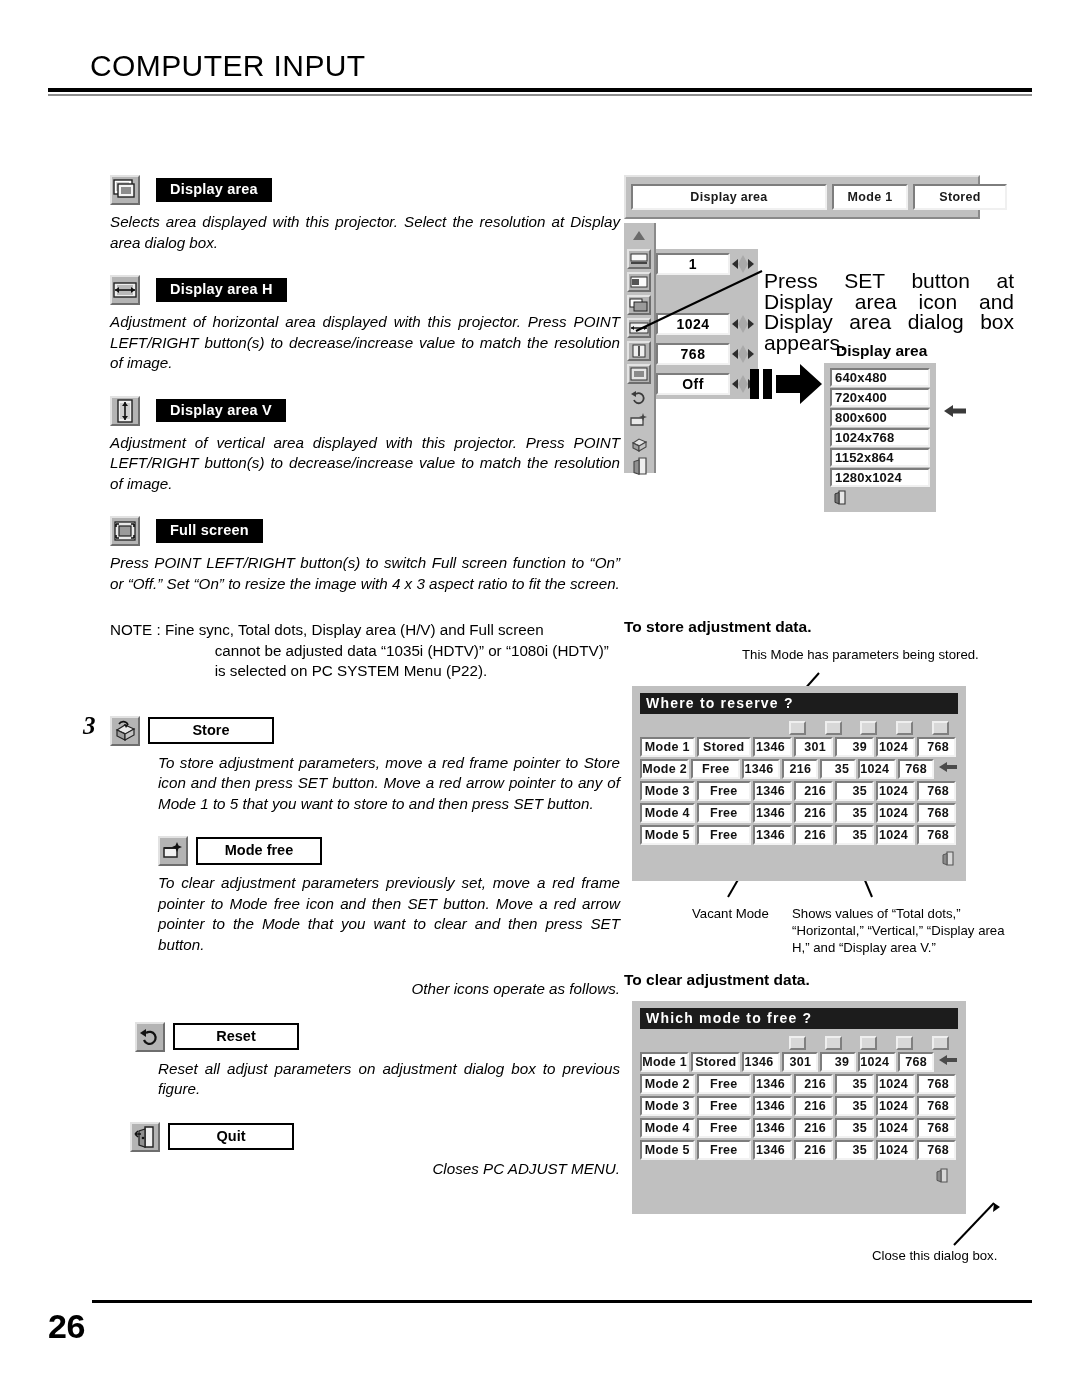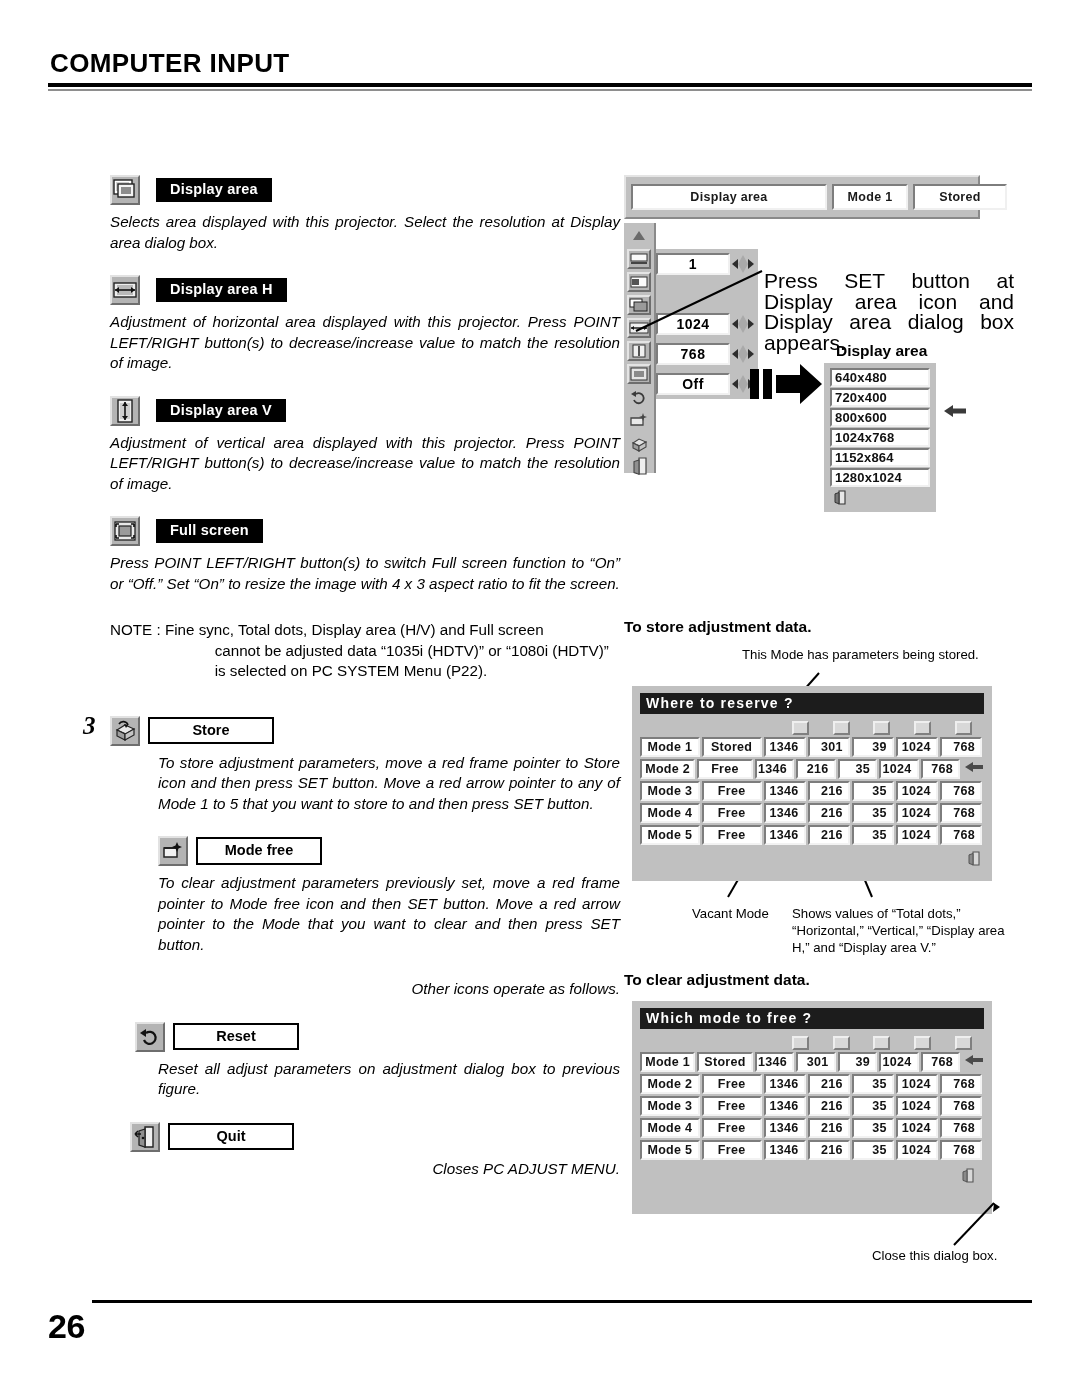--- a/index.html
+++ b/index.html
@@ -17,25 +17,26 @@
   }
 
   
   #page-header {
     position: absolute;
     left: 48px;
     top: 50px;
     width: 984px;
   }
   #page-title {
-    font-size: 26px;
-    font-weight: bold;
+    font-size: 30px;
+    font-weight: normal;
     letter-spacing: 0.4px;
     line-height: 1.05;
     padding-left: 2px;
+    margin-left: 40px;
   }
   .header-rule-thick {
     margin-top: 6px;
     height: 4px;
     background: #000000;
   }
   .header-rule-thin {
     margin-top: 2px;
     height: 2px;
     background: #8e8e8e;
@@ -300,21 +301,21 @@
     font-size: 15.5px;
     font-weight: bold;
     margin: 0;
   }
   .caption-text {
     font-size: 13.2px;
     line-height: 17px;
   }
 
   .mode-dialog {
-    width: 360px;
+    width: 334px;
     background: #c0c0c0;
     padding: 7px 8px 10px 8px;
     box-sizing: border-box;
     position: relative;
   }
   .dialog-titlebar {
     background: #1c1c1c;
     color: #ffffff;
     font-size: 14px;
     font-weight: bold;

